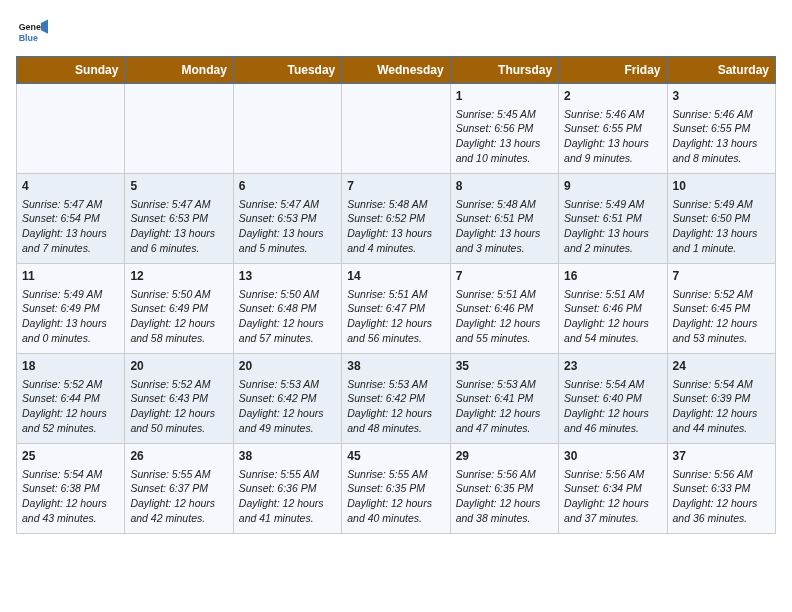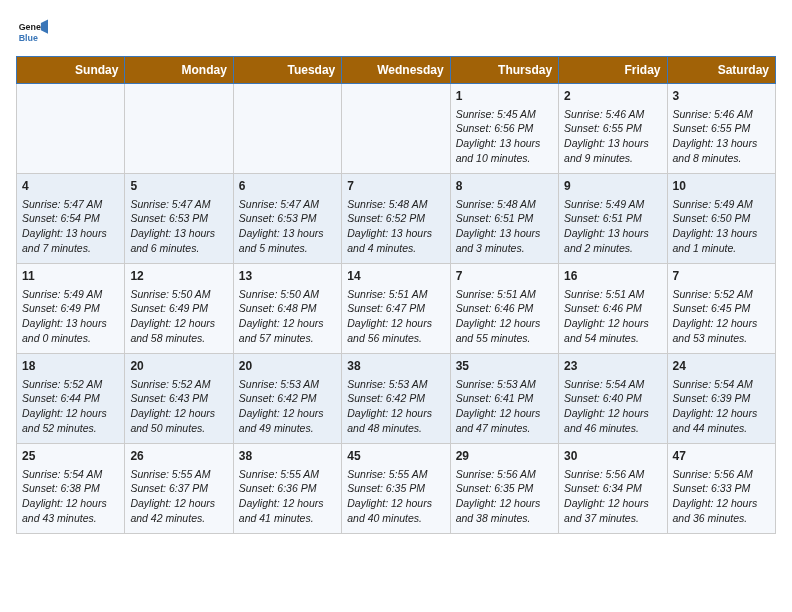--- a/index.html
+++ b/index.html
@@ -336,21 +336,21 @@
 and 38 minutes.</div>
         </td>
         <td>
           <span class="day-num">30</span>
           <div class="day-info" style="white-space: pre-line;">Sunrise: 5:56 AM
 Sunset: 6:34 PM
 Daylight: 12 hours
 and 37 minutes.</div>
         </td>
         <td>
-          <span class="day-num">47</span>
+          <span class="day-num">37</span>
           <div class="day-info" style="white-space: pre-line;">Sunrise: 5:56 AM
 Sunset: 6:33 PM
 Daylight: 12 hours
 and 36 minutes.</div>
         </td>
       </tr>
     </tbody>
 </table>
 
 </body></html>

